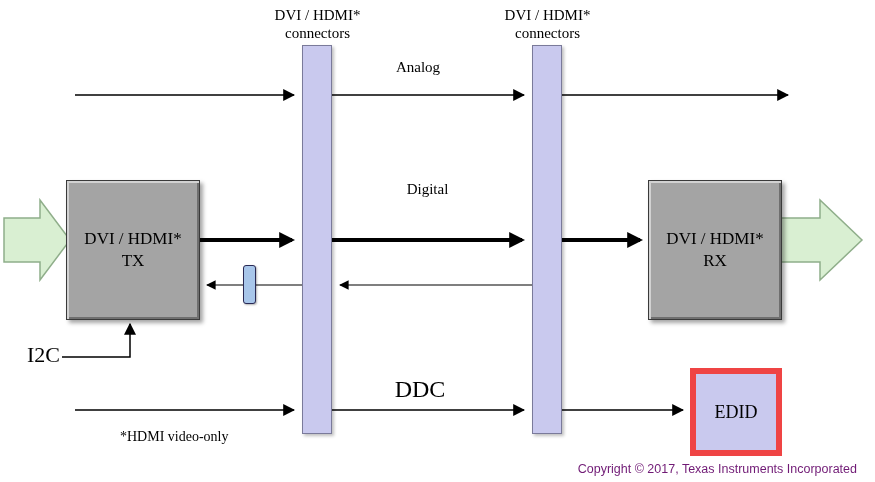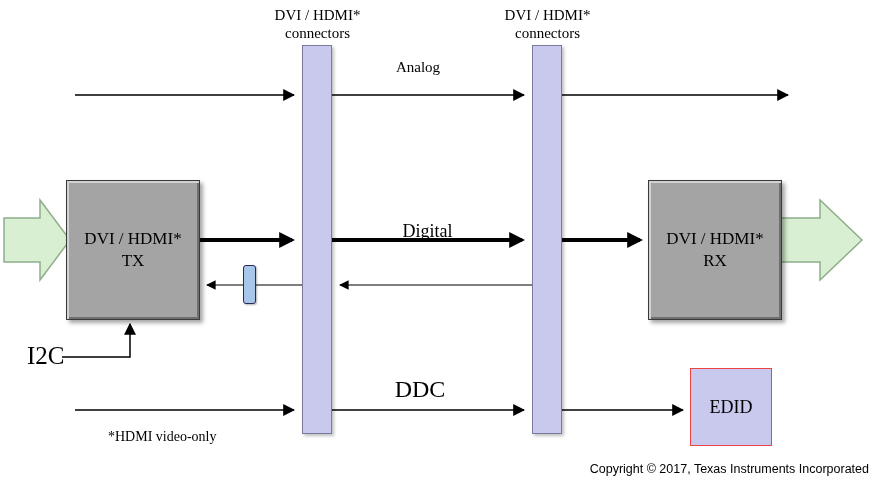--- a/index.html
+++ b/index.html
@@ -22,42 +22,42 @@
     background:#a4a4a4; border:1px solid #3a3a3a;
     box-shadow: inset 2px 2px 0 #d2d2d2, inset -2px -2px 0 #6f6f6f, 3px 3px 4px rgba(0,0,0,0.35);
     display:flex; flex-direction:column; align-items:center; justify-content:center;
     font-size:17px; line-height:22px; text-align:center;
   }
   #tx-block { left:66px; }
   #rx-block { left:648px; }
 
   #edid-box {
     position:absolute; left:690px; top:368px; width:80px; height:76px;
-    background:#c9c9ee; border:1px solid #ef4444;
+    background:#c9c9ee; border:6px solid #ef4444;
     display:flex; align-items:center; justify-content:center;
     font-size:18px;
   }
 
   #hotplug-resistor {
     position:absolute; left:243px; top:265px; width:11px; height:37px;
     background:#a8c6ea; border:1px solid #2a2a55; border-radius:3px;
     box-shadow:1px 1px 2px rgba(0,0,0,0.3);
   }
 
   .lbl { position:absolute; }
   .lbl span { display:block; }
   #lbl-conn-left  { left:240px; top:6px;  width:155px; text-align:center; font-size:15px; line-height:18px; }
   #lbl-conn-right { left:470px; top:6px;  width:155px; text-align:center; font-size:15px; line-height:18px; }
   #lbl-analog     { left:348px; top:59px; width:140px; text-align:center; font-size:15px; }
-  #lbl-digital    { left:370px; top:180px; width:115px; text-align:center; font-size:18px; line-height:18px;margin-top:42px; }
+  #lbl-digital    { left:370px; top:180px; width:115px; text-align:center; font-size:15px; line-height:18px; }
   #lbl-hotplug    { left:380px; top:289px; width:115px; text-align:center; font-size:15px; }
   #lbl-ddc        { left:380px; top:360px; width:80px;  text-align:center; font-size:24px;margin-top:16px; }
-  #lbl-i2c        { left:27px;  top:342px; font-size:25px; }
-  #lbl-footnote   { left:108px; top:429px; font-size:14px; }
-  #lbl-copyright  { right:6px;  top:462px; font-family:"Liberation Sans", sans-serif; font-size:12.5px; color:#000000; }
+  #lbl-i2c        { left:27px;  top:342px; font-size:22px; }
+  #lbl-footnote   { left:120px; top:429px; font-size:14px; }
+  #lbl-copyright  { right:18px;  top:462px; font-family:"Liberation Sans", sans-serif; font-size:12.5px; color:#701a75; }
 </style>
 </head>
 <body>
 
 <div id="canvas">
 
   <svg id="wires" viewBox="0 0 875 482" xmlns="http://www.w3.org/2000/svg">
     <defs>
       <marker id="arw" viewBox="0 0 10 10" refX="9" refY="5" markerWidth="8" markerHeight="8" orient="auto-start-reverse">
         <path d="M0,0 L10,5 L0,10 z" fill="#000"></path>

